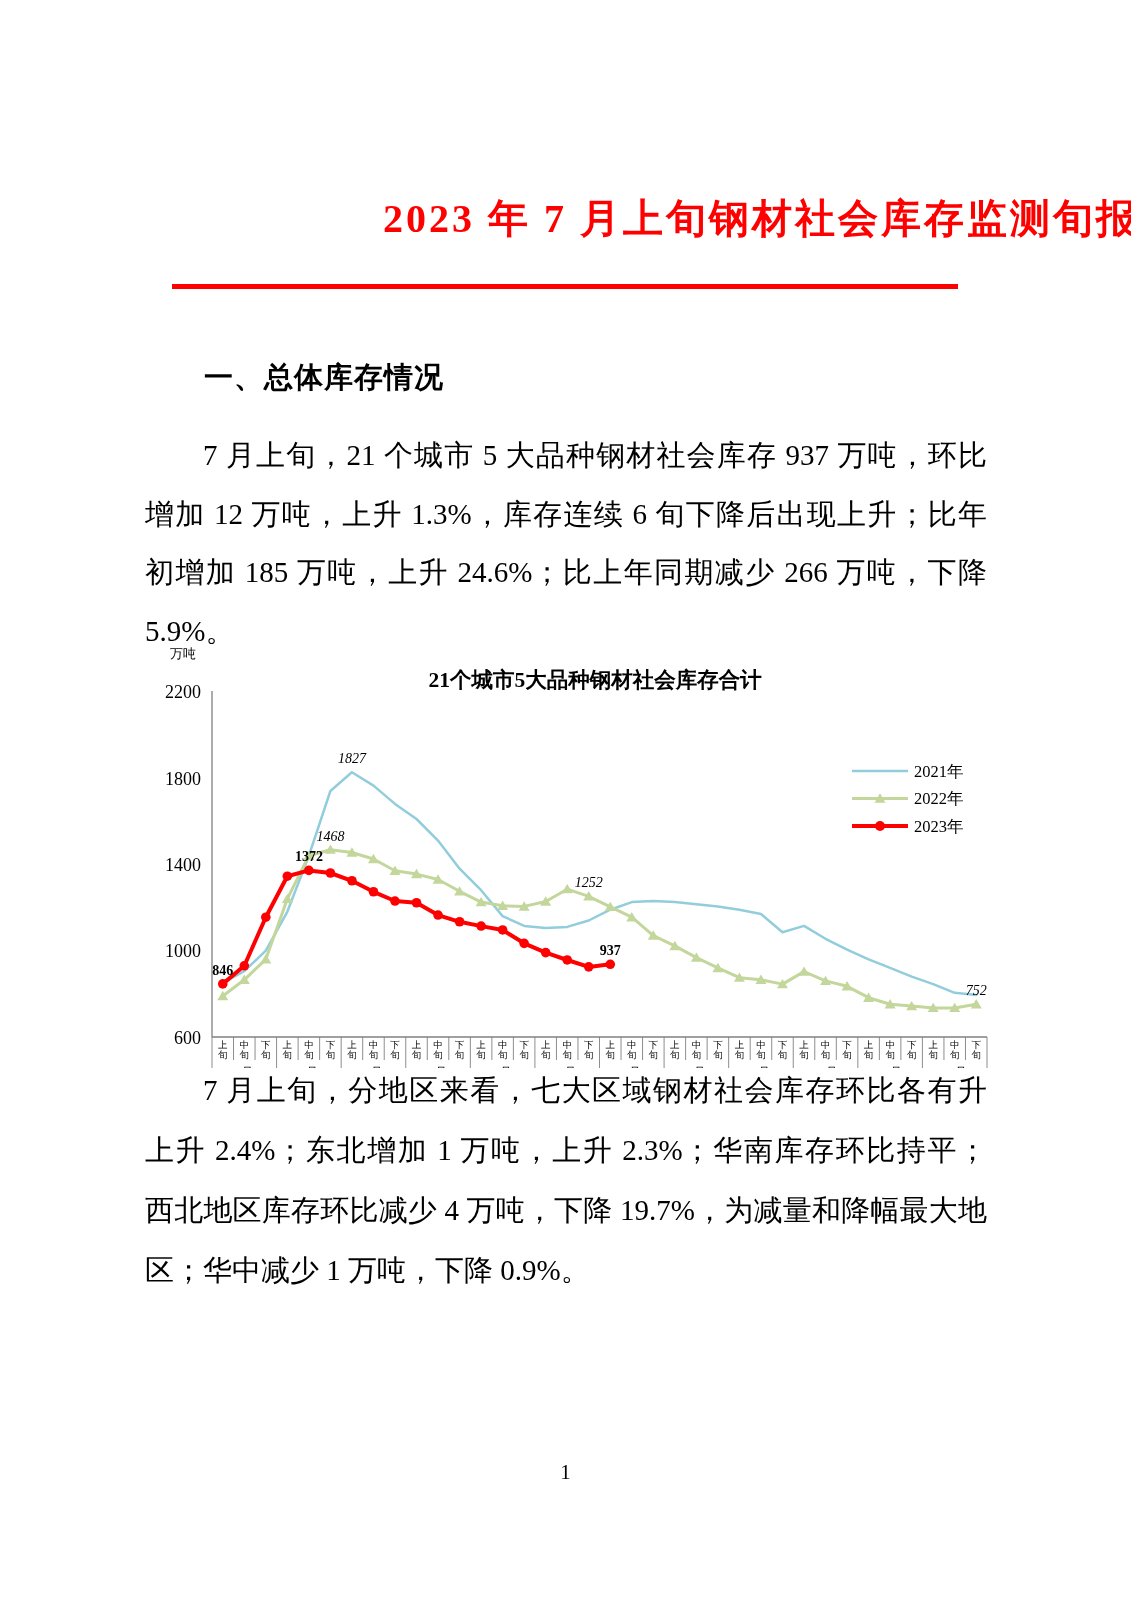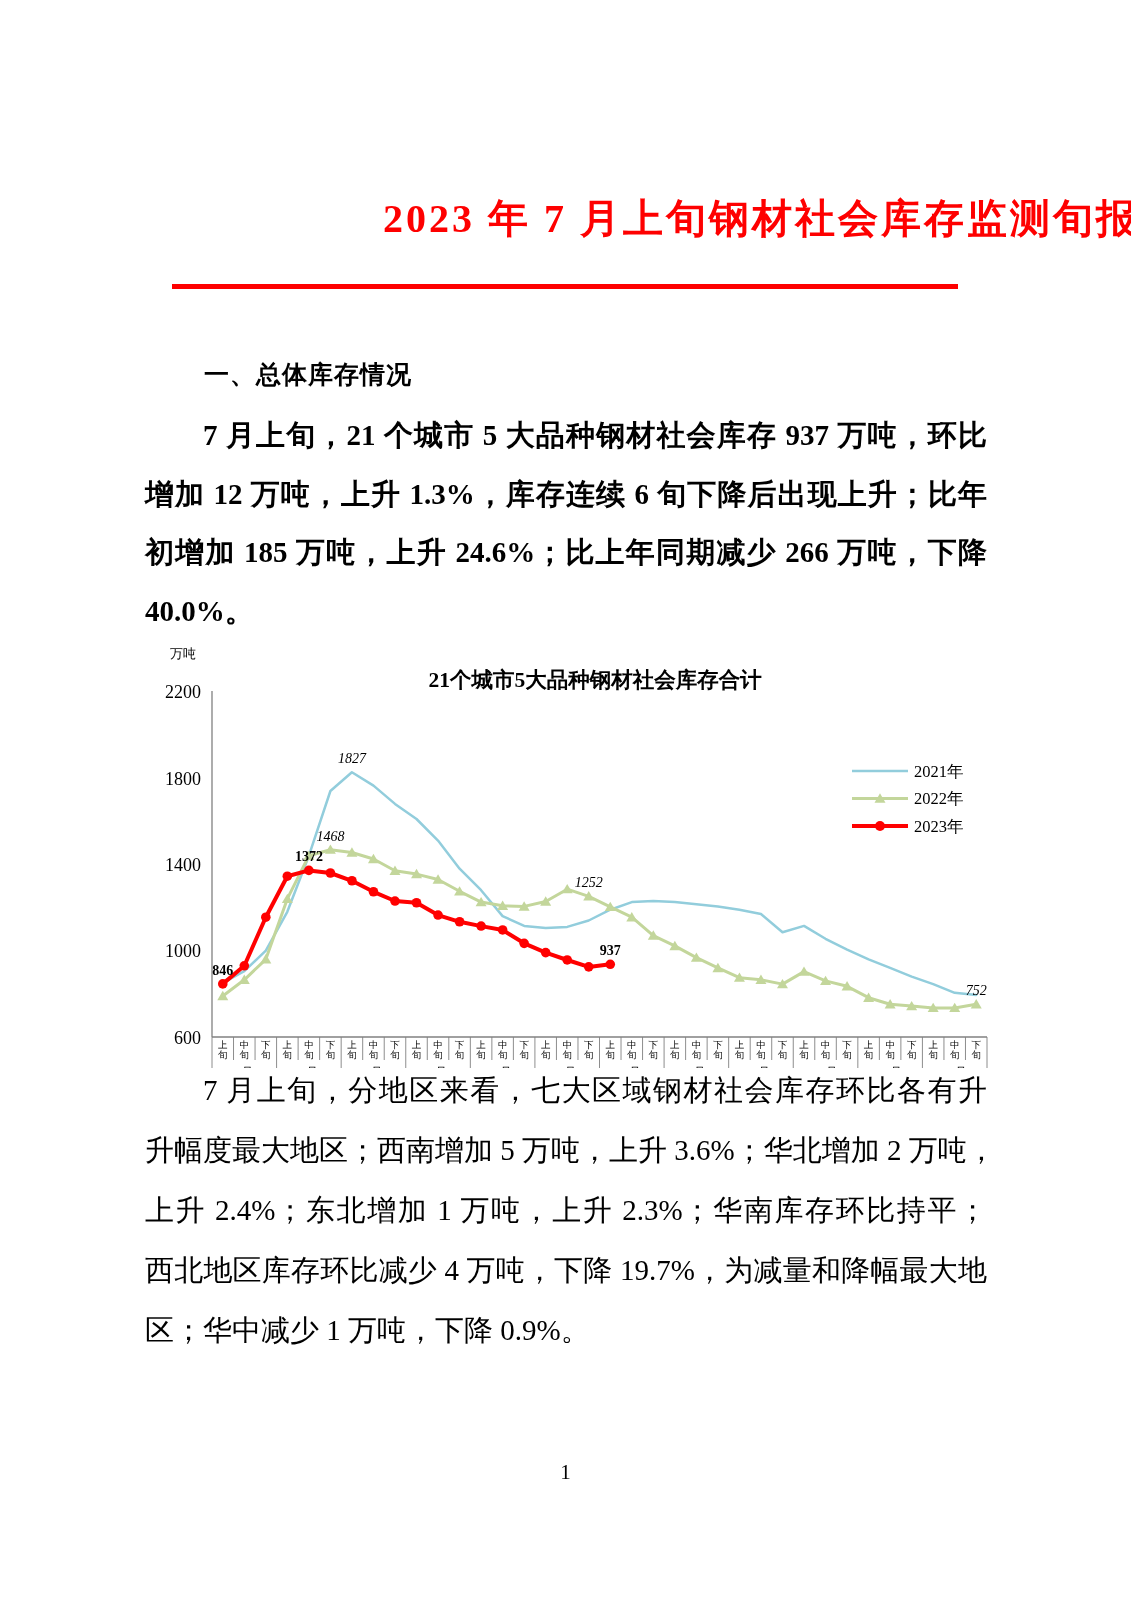--- a/index.html
+++ b/index.html
@@ -10,21 +10,21 @@
   }
   .doc-title{
     position:absolute;top:183px;left:0;width:100%;margin:8px;
     text-align:right;font-size:40px;font-weight:bold;letter-spacing:3px;
   }
   .title-rule{
     position:absolute;top:284px;left:172px;width:786px;height:5px;
   }
   .section-heading{
     position:absolute;top:358px;left:204px;margin:0;
-    font-size:25px;font-weight:bold;letter-spacing:1px;
+    font-size:29px;font-weight:bold;letter-spacing:1px;
   }
   .para{
     position:absolute;left:145px;width:842px;
     font-size:29px;line-height:58.5px;
   }
   .para.p2{line-height:60px;}
   .pline{text-align:justify;text-align-last:justify;white-space:nowrap;}
   .pline.first{padding-left:58px;}
   .pline.last{text-align-last:left;white-space:normal;}
   .chart-figure{position:absolute;left:140px;top:638px;width:880px;height:430px;margin:0;}
@@ -37,25 +37,25 @@
 </head>
 <body>
 
 <div class="page">
 
   <h1 class="doc-title" style="color: rgb(254, 0, 0);">2023 年 7 月上旬钢材社会库存监测旬报</h1>
   <div class="title-rule" style="background: rgb(254, 0, 0);"></div>
 
   <h2 class="section-heading">一、总体库存情况</h2>
 
-  <div class="para p1" style="top:406px;font-weight:bold;">
+  <div class="para p1" style="top:426px;">
     <div class="pline first">7 月上旬，21 个城市 5 大品种钢材社会库存 937 万吨，环比</div>
     <div class="pline">增加 12 万吨，上升 1.3%，库存连续 6 旬下降后出现上升；比年</div>
     <div class="pline">初增加 185 万吨，上升 24.6%；比上年同期减少 266 万吨，下降</div>
-    <div class="pline last">40.0%。</div>
+    <div class="pline last">5.9%。</div>
   </div>
 
   <figure class="chart-figure">
     <svg id="chart-svg" width="880" height="430" viewBox="0 0 880 430">
         <line x1="72" y1="53" x2="72" y2="399" stroke="#808080" stroke-width="1.3"></line>
         <line x1="72" y1="399" x2="847" y2="399" stroke="#808080" stroke-width="1.3"></line>
         <text x="61" y="60.19999999999999" text-anchor="end" font-size="18">2200</text>
         <text x="61" y="146.52499999999998" text-anchor="end" font-size="18">1800</text>
         <text x="61" y="232.85" text-anchor="end" font-size="18">1400</text>
         <text x="61" y="319.175" text-anchor="end" font-size="18">1000</text>
@@ -218,21 +218,20 @@
         <polygon points="740,155.3 734.5,164.7 745.5,164.7" fill="#C3D69B"></polygon>
         <text x="774" y="166" font-size="16.5">2022年</text>
         <line x1="712" y1="188" x2="768" y2="188" stroke="#FF0000" stroke-width="4"></line>
         <circle cx="740" cy="188" r="5" fill="#FF0000"></circle>
         <text x="774" y="193.5" font-size="16.5">2023年</text>
       </svg>
   </figure>
 
   <div class="para p2" style="top:1060px;">
     <div class="pline first">7 月上旬，分地区来看，七大区域钢材社会库存环比各有升</div>
-    <div class="pline">升幅度最大地区；西南增加 5 万吨，上升 3.6%；华北增加 2 万吨，</div>
     <div class="pline">上升 2.4%；东北增加 1 万吨，上升 2.3%；华南库存环比持平；</div>
     <div class="pline">西北地区库存环比减少 4 万吨，下降 19.7%，为减量和降幅最大地</div>
     <div class="pline last">区；华中减少 1 万吨，下降 0.9%。</div>
   </div>
 
   <div class="page-number">1</div>
 
 </div>
 
 </body></html>

